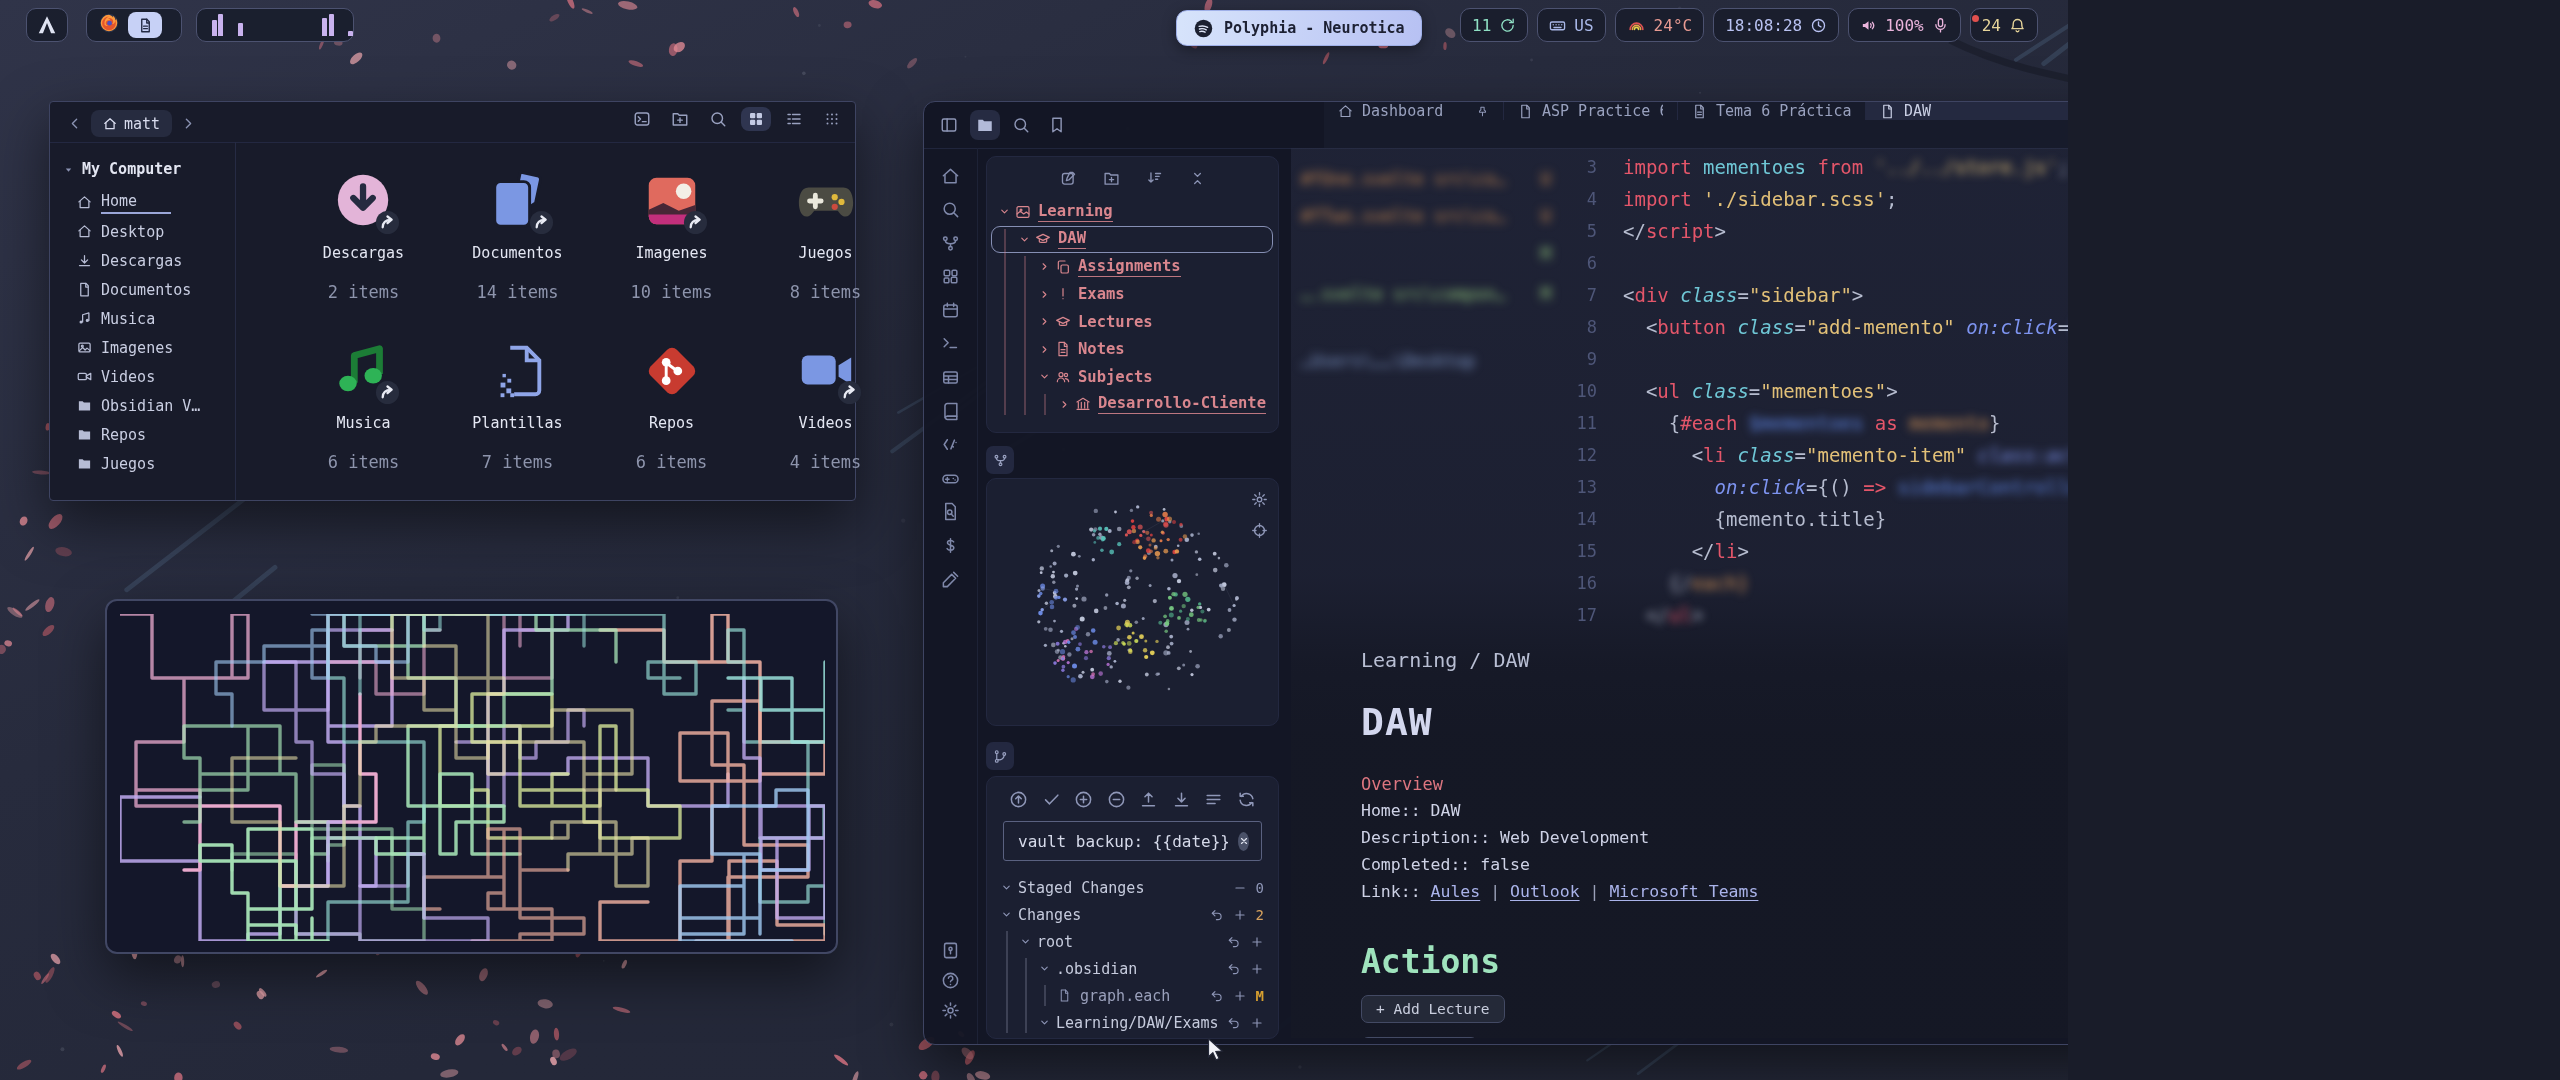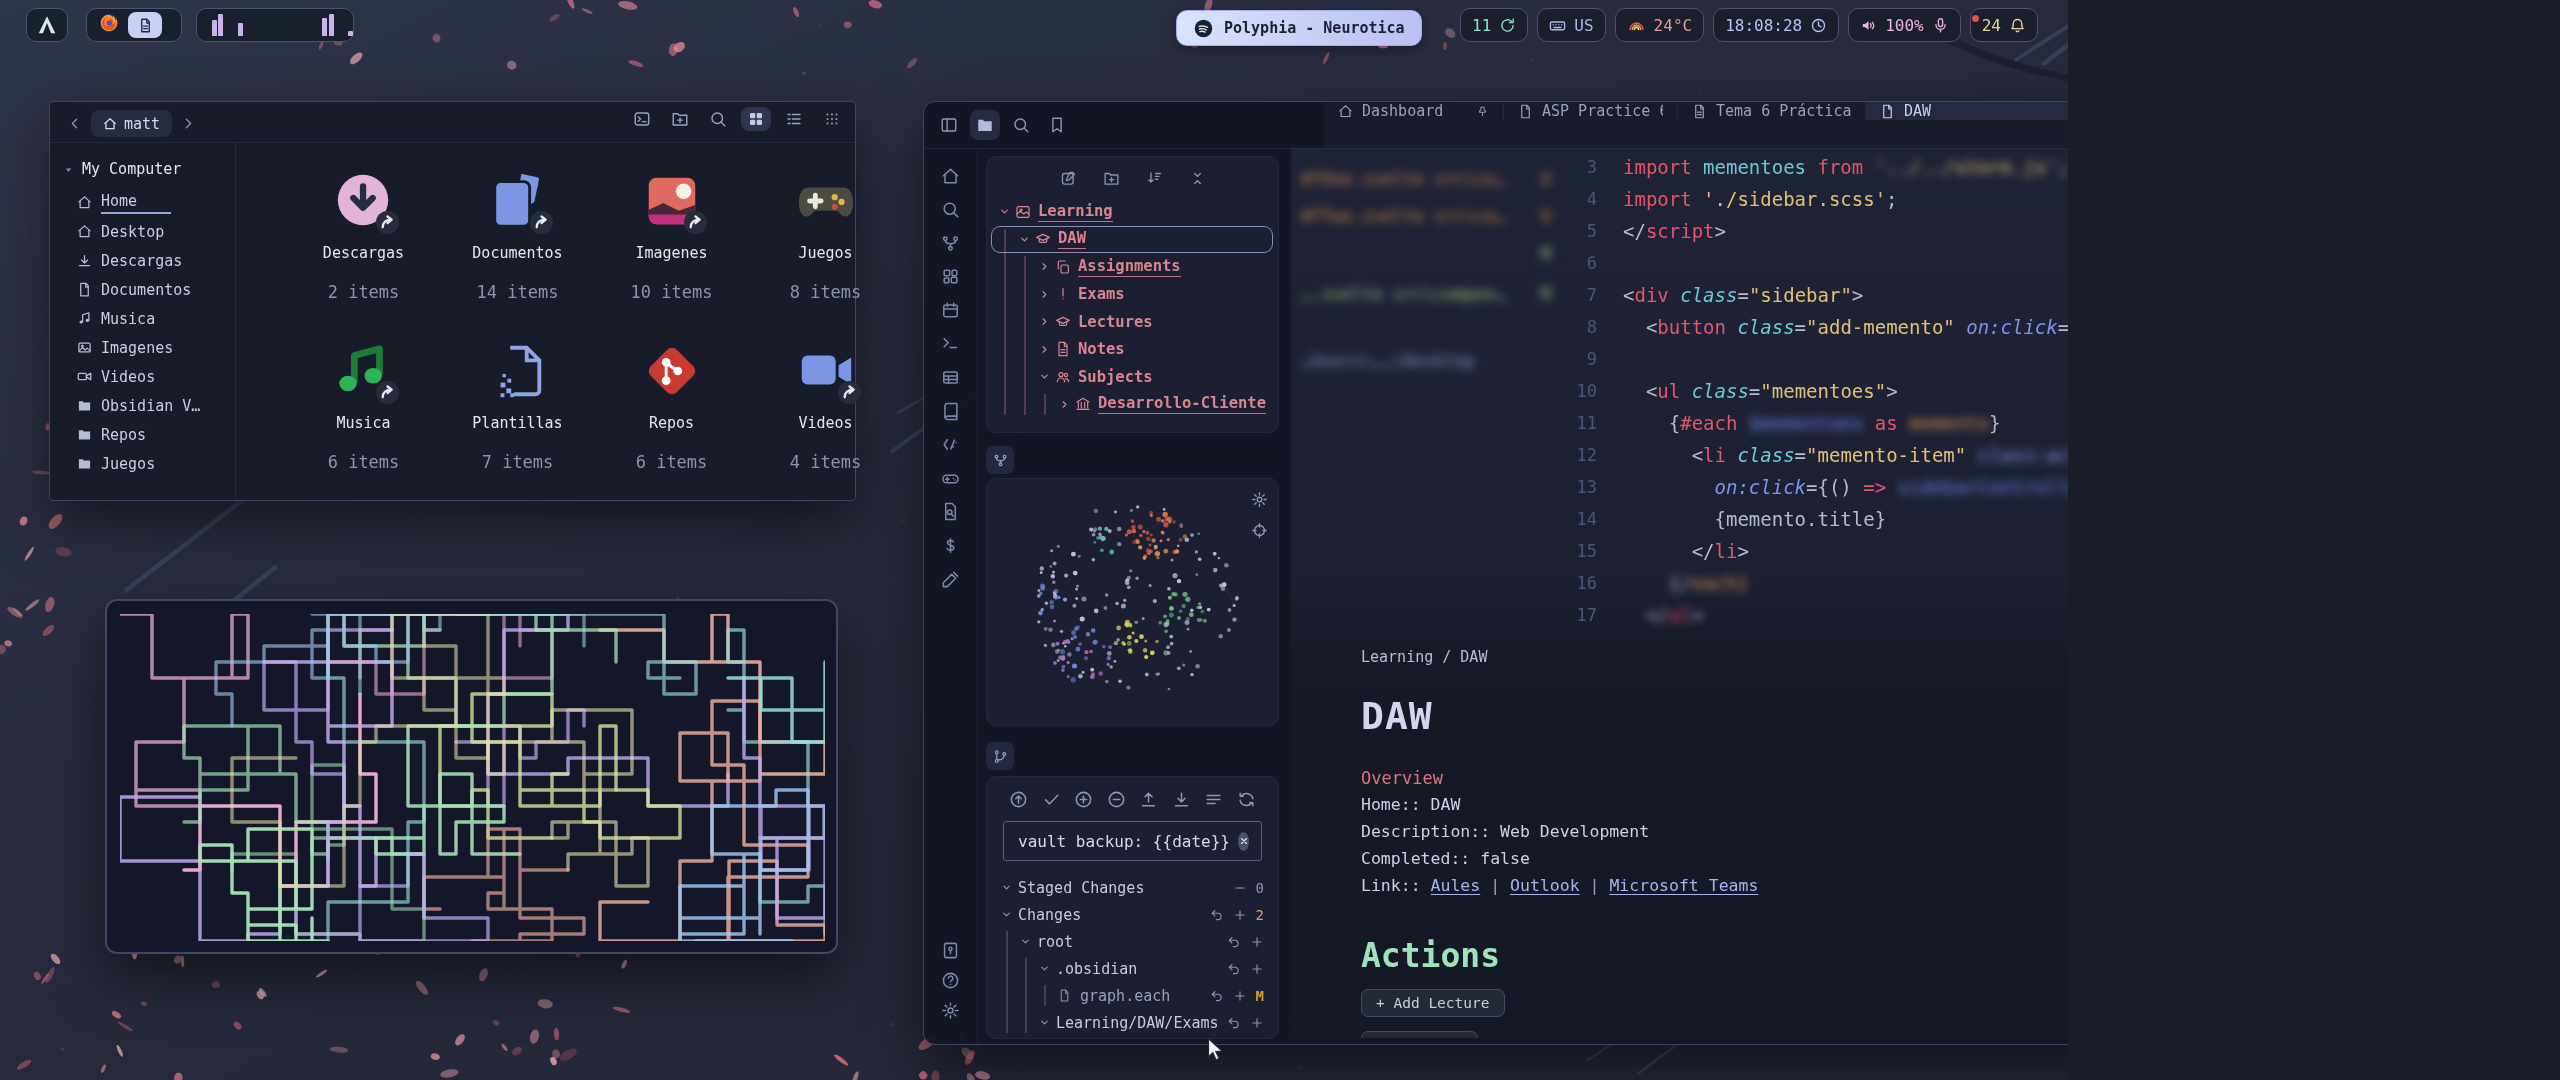--- a/index.html
+++ b/index.html
@@ -22,21 +22,21 @@
   
   .win{position:absolute;border-radius:4px;box-shadow:0 22px 55px rgba(0,0,0,.5);box-sizing:border-box}
   
   .files{left:49px;top:101px;width:807px;height:400px;background:#181b2a;border:1.5px solid #3e4462}
   .fm-header{position:relative;height:40px;border-bottom:1px solid #232841}
   .fm-nav{position:absolute;left:16px;top:8px;display:flex;align-items:center;gap:8px;color:#8a92b2}
   .fm-crumb{display:flex;align-items:center;gap:7px;background:#262b3f;border-radius:8px;height:27px;padding:0 12px;color:#d9dcee;font-size:15px}
   .fm-tools{position:absolute;right:14px;top:8px;display:flex;align-items:center;gap:20px;color:#99a1c0}
   .fm-tools .active{background:#2f3550;border-radius:8px;padding:3px 6px;margin:-3px -6px;color:#c3cae4}
   .fm-side{position:absolute;left:0;top:40px;bottom:0;width:186px;border-right:1px solid #262b44;padding-top:14px;box-sizing:border-box}
-  .fm-root{display:flex;align-items:center;gap:7px;color:#e3e6f2;font-size:15px;padding:4px 0 10px 12px;font-weight:normal}
+  .fm-root{display:flex;align-items:center;gap:7px;color:#e3e6f2;font-size:15px;padding:4px 0 10px 12px;font-weight:bold}
   .fm-item{display:flex;align-items:center;gap:9px;height:29px;padding-left:27px;color:#c9cee2;font-size:15px}
   .fm-item .lbl.active{border-bottom:2px solid #9aa6d8;padding-bottom:2px;padding-right:34px}
   .fm-item .ic{color:#b6bcd4;display:flex}
   .fm-grid{position:absolute;left:186px;top:40px;right:0;bottom:0;display:grid;grid-template-columns:repeat(4,145px);
     column-gap:9px;row-gap:34px;padding:24px 0 0 55px;align-content:start}
   .tile{width:145px;text-align:center}
   .tile .icobox{position:relative;width:84px;height:70px;margin:0 auto;display:flex;align-items:center;justify-content:center}
   .tile .emb{position:absolute;right:6px;bottom:-3px}
   .tile .nm{margin-top:8px;font-size:15px;color:#e4e7f3}
   .tile .ct{margin-top:20px;font-size:17px;color:#8d94ac}
@@ -83,21 +83,21 @@
   .ob-editor{position:absolute;left:367px;top:46px;width:1196px;height:890px;overflow:hidden;border-radius:0 0 10px 0;
     background:linear-gradient(rgba(47,52,76,.42),rgba(36,40,60,.55) 48%,rgba(23,26,40,.82) 58%,rgba(21,24,37,.92) 66%)}
   .openrow{position:absolute;left:10px;width:250px;display:flex;justify-content:space-between;font-size:17px;filter:blur(5px)}
   .code{position:absolute;left:272px;top:3px}
   .codeline{display:flex;align-items:center;height:32px;font-size:19px;white-space:pre}
   .codeline .num{width:34px;text-align:right;color:#4e5678;margin-right:26px;font-size:17px;flex:none}
   .kw{color:#e4566a}.str{color:#e2c078}.tag{color:#e4566a}.attr{color:#6fc7d6;font-style:italic}
   .dir{color:#7d93ef;font-style:italic}.idn{color:#6fc7d6}.vr{color:#5f87e8}.mut{color:#cf9054}.pl{color:#b6bccf}
   .bl{filter:blur(4px)}
   .note{position:absolute;left:70px;top:500px;width:1100px;color:#ced2e6}
-  .note .bc{font-size:15px;color:#b9bfd4}
+  .note .bc{font-size:20px;color:#b9bfd4}
   .note h1{margin:28px 0 0;font-size:38px;color:#d3d7ee;letter-spacing:1px}
   .note .sec1{margin-top:30px;font-size:17px;color:#dd7680}
   .note .fld{margin-top:6px;font-size:16.5px;line-height:21px}
   .note .lnk{color:#aab3ea;text-decoration:underline;text-underline-offset:3px}
   .note .sep{color:#9aa0b8}
   .note .sec2{margin-top:40px;font-size:33px;font-weight:bold;color:#9fe3bd}
   .note .btn{display:block;width:fit-content;margin-top:14px;padding:5px 14px;font-size:14.5px;color:#c9cede;
     background:#242938;border:1px solid #434a64;border-radius:7px;font-family:inherit}
   .ob-scroll{position:absolute;right:4px;top:60px;width:6px;height:130px;border-radius:3px;background:#3c425c}
   .vguide{position:absolute;width:1.5px}

